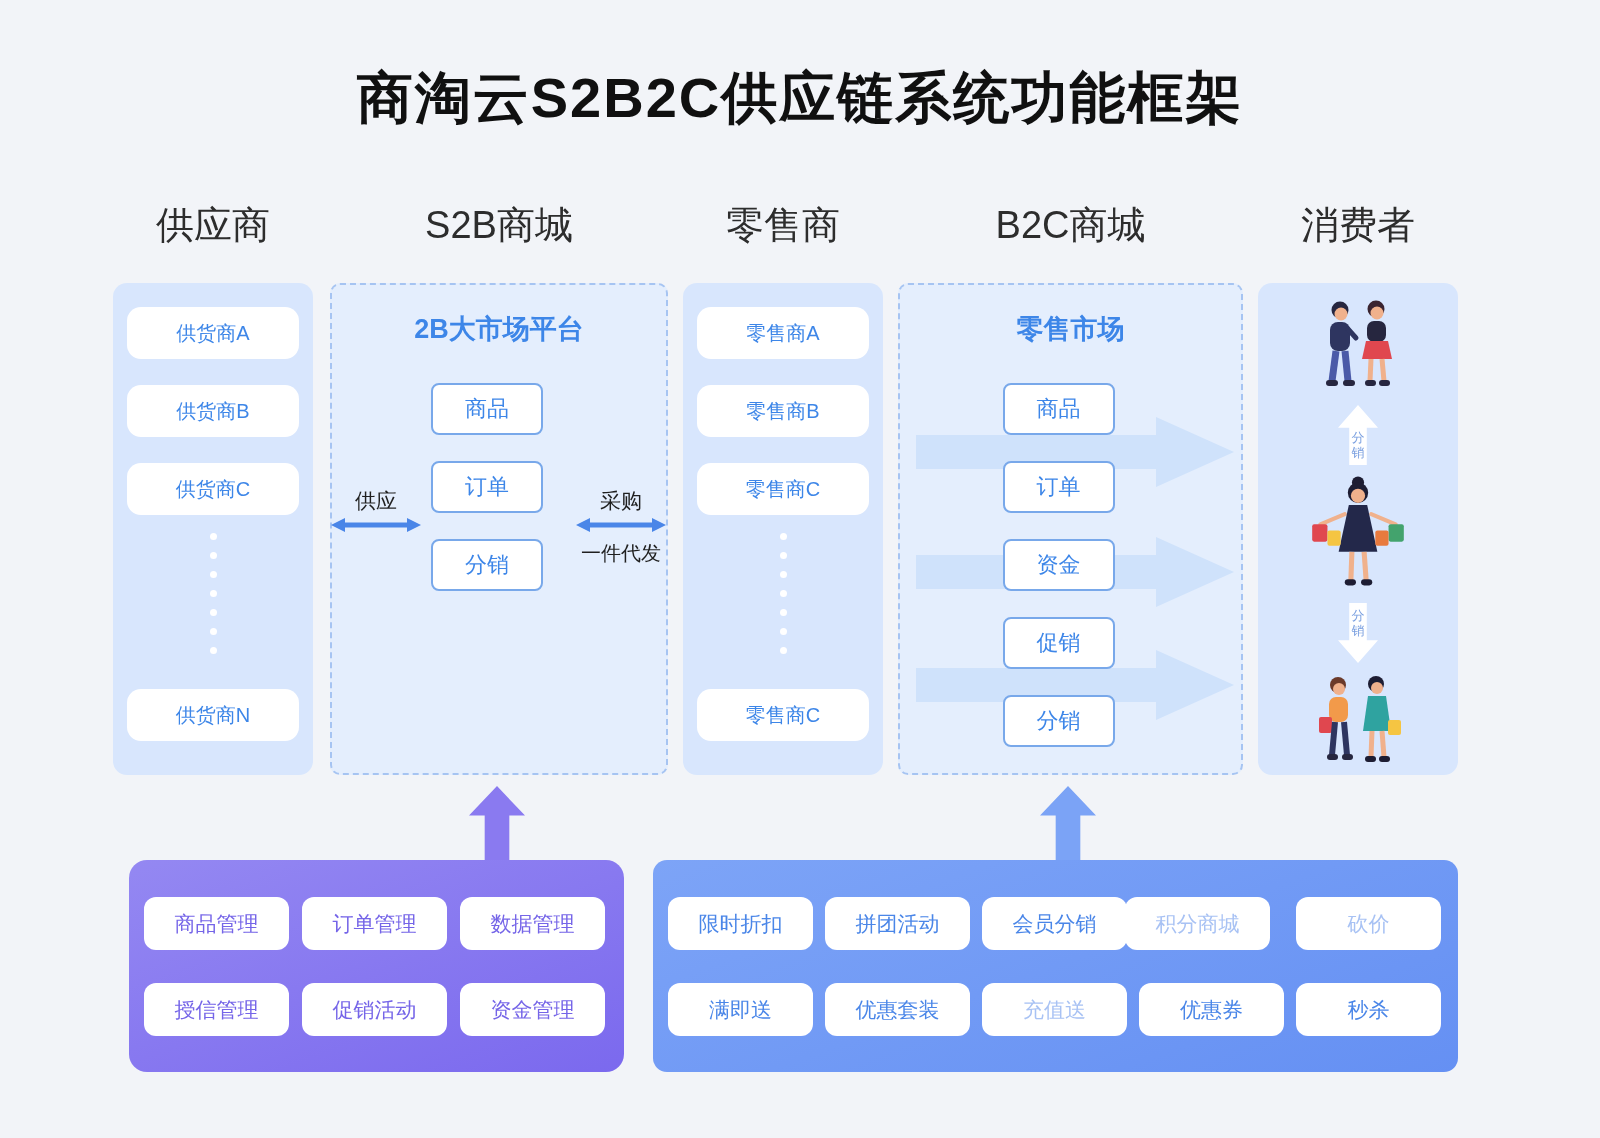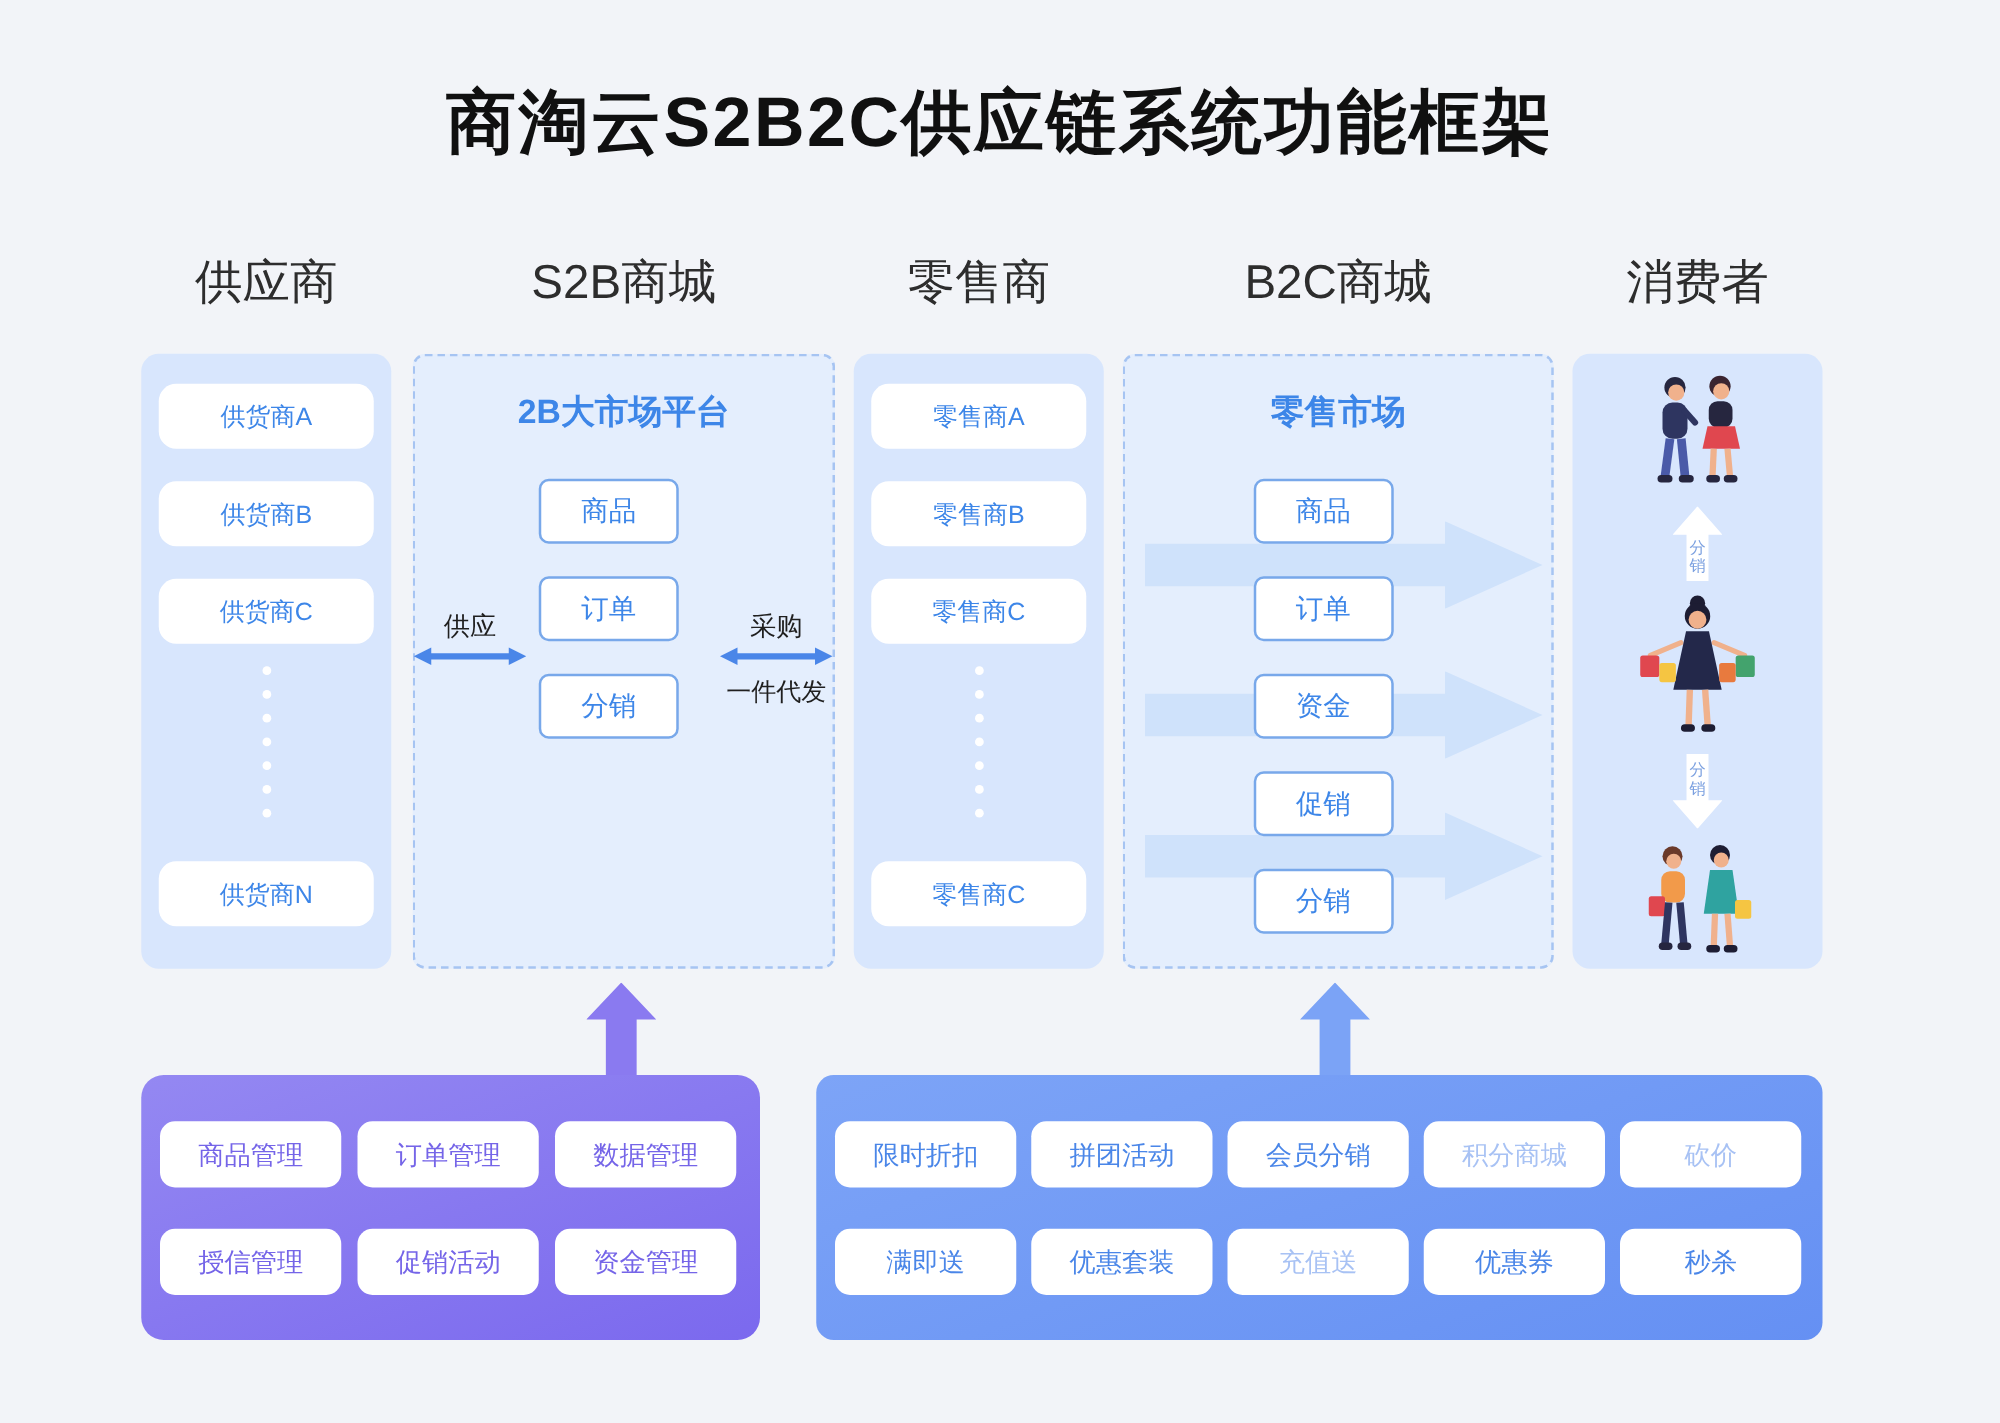--- a/index.html
+++ b/index.html
@@ -46,21 +46,21 @@
                       font-size:13px; color:#7ba0e0; }
   .flow-arrow.up .flow-arrow-label { bottom:5px; }
   .flow-arrow.down .flow-arrow-label { top:5px; }
 
   .big-arrow { position:absolute; top:786px; width:56px; height:74px;
                clip-path:polygon(50% 0%,100% 40%,72% 40%,72% 100%,28% 100%,28% 40%,0% 40%); }
   .big-arrow.purple { left:469px; background:#8a7af0; }
   .big-arrow.blue   { left:1040px; background:#7ba3f6; }
 
   .bottom-panel { position:absolute; top:860px; height:212px; border-radius:18px; }
-  .bottom-panel.purple { left:113px; width:495px;
+  .bottom-panel.purple { left:129px; width:495px;
                          background:linear-gradient(160deg,#9488f2 0%,#7b69ee 100%); }
   .bottom-panel.blue   { left:653px; width:805px;
                          background:linear-gradient(160deg,#7da4f7 0%,#6590f3 100%);border-radius:14px; }
 
   .bpill { position:absolute; width:145px; height:53px; background:#ffffff;
            border-radius:12px; display:flex; align-items:center; justify-content:center;
            font-size:21px; }
   .bottom-panel.purple .bpill { color:#7565e8; }
   .bottom-panel.blue .bpill { color:#4a86e8; }
   .bottom-panel.blue .bpill.muted { color:#a8c2f4; }
@@ -227,21 +227,21 @@
     <div class="bpill" style="left:331px;top:37px">数据管理</div>
     <div class="bpill" style="left:15px;top:123px">授信管理</div>
     <div class="bpill" style="left:331px;top:123px">资金管理</div>
     <div class="bpill" style="left:173px;top:123px">促销活动</div>
   </div>
 
   <div class="bottom-panel blue">
     <div class="bpill" style="left:15px;top:37px">限时折扣</div>
     <div class="bpill" style="left:172px;top:37px">拼团活动</div>
     <div class="bpill" style="left:329px;top:37px">会员分销</div>
-    <div class="bpill muted" style="left:486px;top:37px">积分商城</div>
+    <div class="bpill muted" style="left:472px;top:37px">积分商城</div>
     <div class="bpill muted" style="left:643px;top:37px">砍价</div>
     <div class="bpill" style="left:15px;top:123px">满即送</div>
     <div class="bpill" style="left:172px;top:123px">优惠套装</div>
     <div class="bpill muted" style="left:329px;top:123px">充值送</div>
     <div class="bpill" style="left:486px;top:123px">优惠券</div>
     <div class="bpill" style="left:643px;top:123px">秒杀</div>
   </div>
 
 </div>
 

